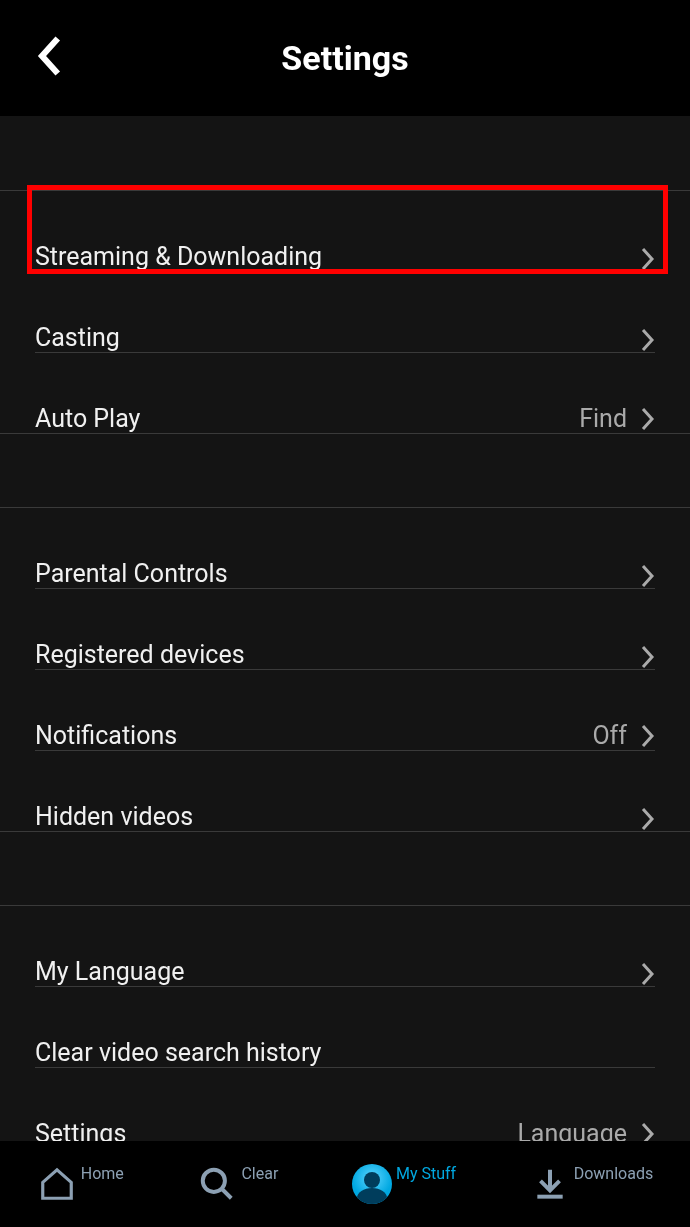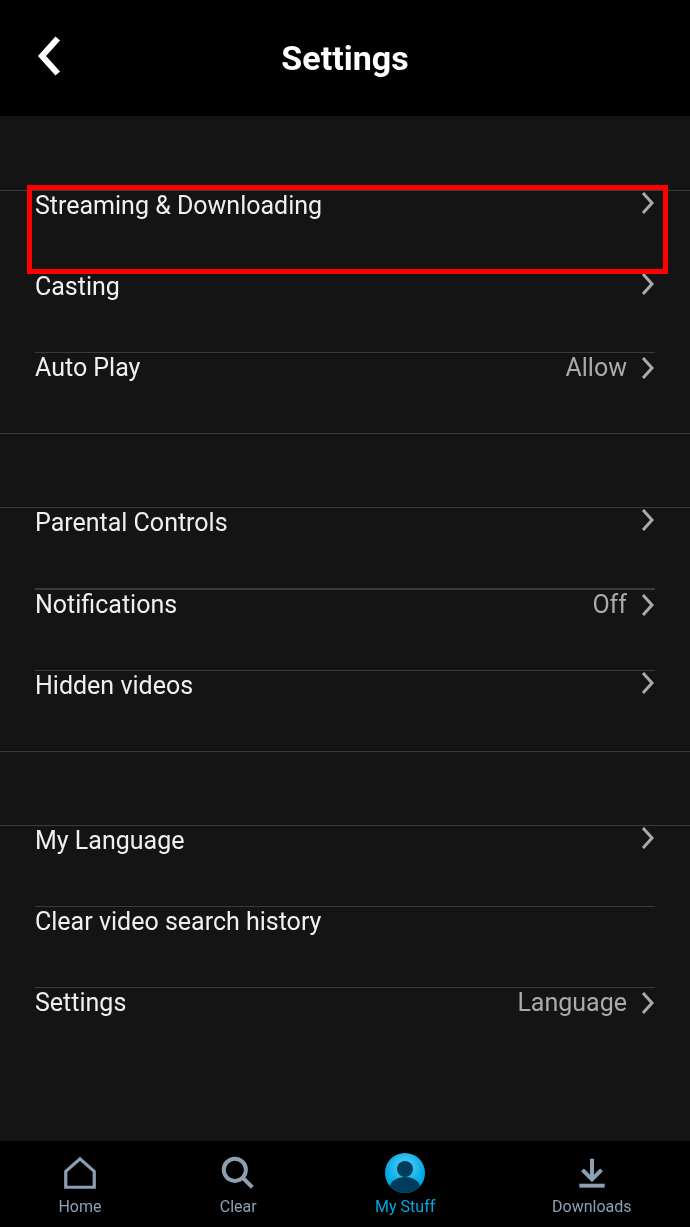--- a/index.html
+++ b/index.html
@@ -48,21 +48,21 @@
     .section-gap {
       height: 75px;
       border-top: 1px solid #3a3a3a;
       border-bottom: 1px solid #3a3a3a;
     }
     .section-gap.first {
       border-top: none;
     }
     .row {
       display: flex;
-      align-items: flex-start;
+      align-items: flex-end;
       justify-content: space-between;
       padding: 0 35px;
       height: 80px;
       cursor: pointer;
       position: relative;
     }
     .row-divider {
       border-bottom: 1px solid #3a3a3a;
       margin: 0 35px;
     }
@@ -101,22 +101,21 @@
       left: 0;
       right: 0;
       height: 86px;
       background: #000;
       display: flex;
       justify-content: space-around;
       align-items: center;
     }
     .nav-item {
       display: flex;
-      flex-direction: column;
-      align-items: center;
+      align-items: flex-start;
       gap: 4px;
       cursor: pointer;
       color: #8ca0b3;
     }
     .nav-item.active {
       color: #00a8e1;
     }
     .nav-icon {
       width: 40px;
       height: 40px;
@@ -189,39 +188,47 @@
       <svg class="chevron" viewBox="0 0 14 24" fill="none" stroke="#aaa" stroke-width="3">
           <polyline points="2,2 11,12 2,22"></polyline>
         </svg>
     </div>
   </div>
   <div class="row-divider"></div>
 
   <div class="row">
     <span class="row-label">Auto Play</span>
     <div class="row-right">
-      <span class="row-value">Allow</span>
+      <span class="row-value">Find</span>
       <svg class="chevron" viewBox="0 0 14 24" fill="none" stroke="#aaa" stroke-width="3">
           <polyline points="2,2 11,12 2,22"></polyline>
         </svg>
     </div>
   </div>
 
   <div class="section-gap"></div>
 
   <div class="row">
     <span class="row-label">Parental Controls</span>
     <div class="row-right">
       <svg class="chevron" viewBox="0 0 14 24" fill="none" stroke="#aaa" stroke-width="3">
           <polyline points="2,2 11,12 2,22"></polyline>
         </svg>
     </div>
   </div>
   <div class="row-divider"></div>
 
+  <div class="row">
+    <span class="row-label">Registered devices</span>
+    <div class="row-right">
+      <svg class="chevron" viewBox="0 0 14 24" fill="none" stroke="#aaa" stroke-width="3">
+          <polyline points="2,2 11,12 2,22"></polyline>
+        </svg>
+    </div>
+  </div>
   <div class="row-divider"></div>
 
   <div class="row">
     <span class="row-label">Notifications</span>
     <div class="row-right">
       <span class="row-value">Off</span>
       <svg class="chevron" viewBox="0 0 14 24" fill="none" stroke="#aaa" stroke-width="3">
           <polyline points="2,2 11,12 2,22"></polyline>
         </svg>
     </div>

